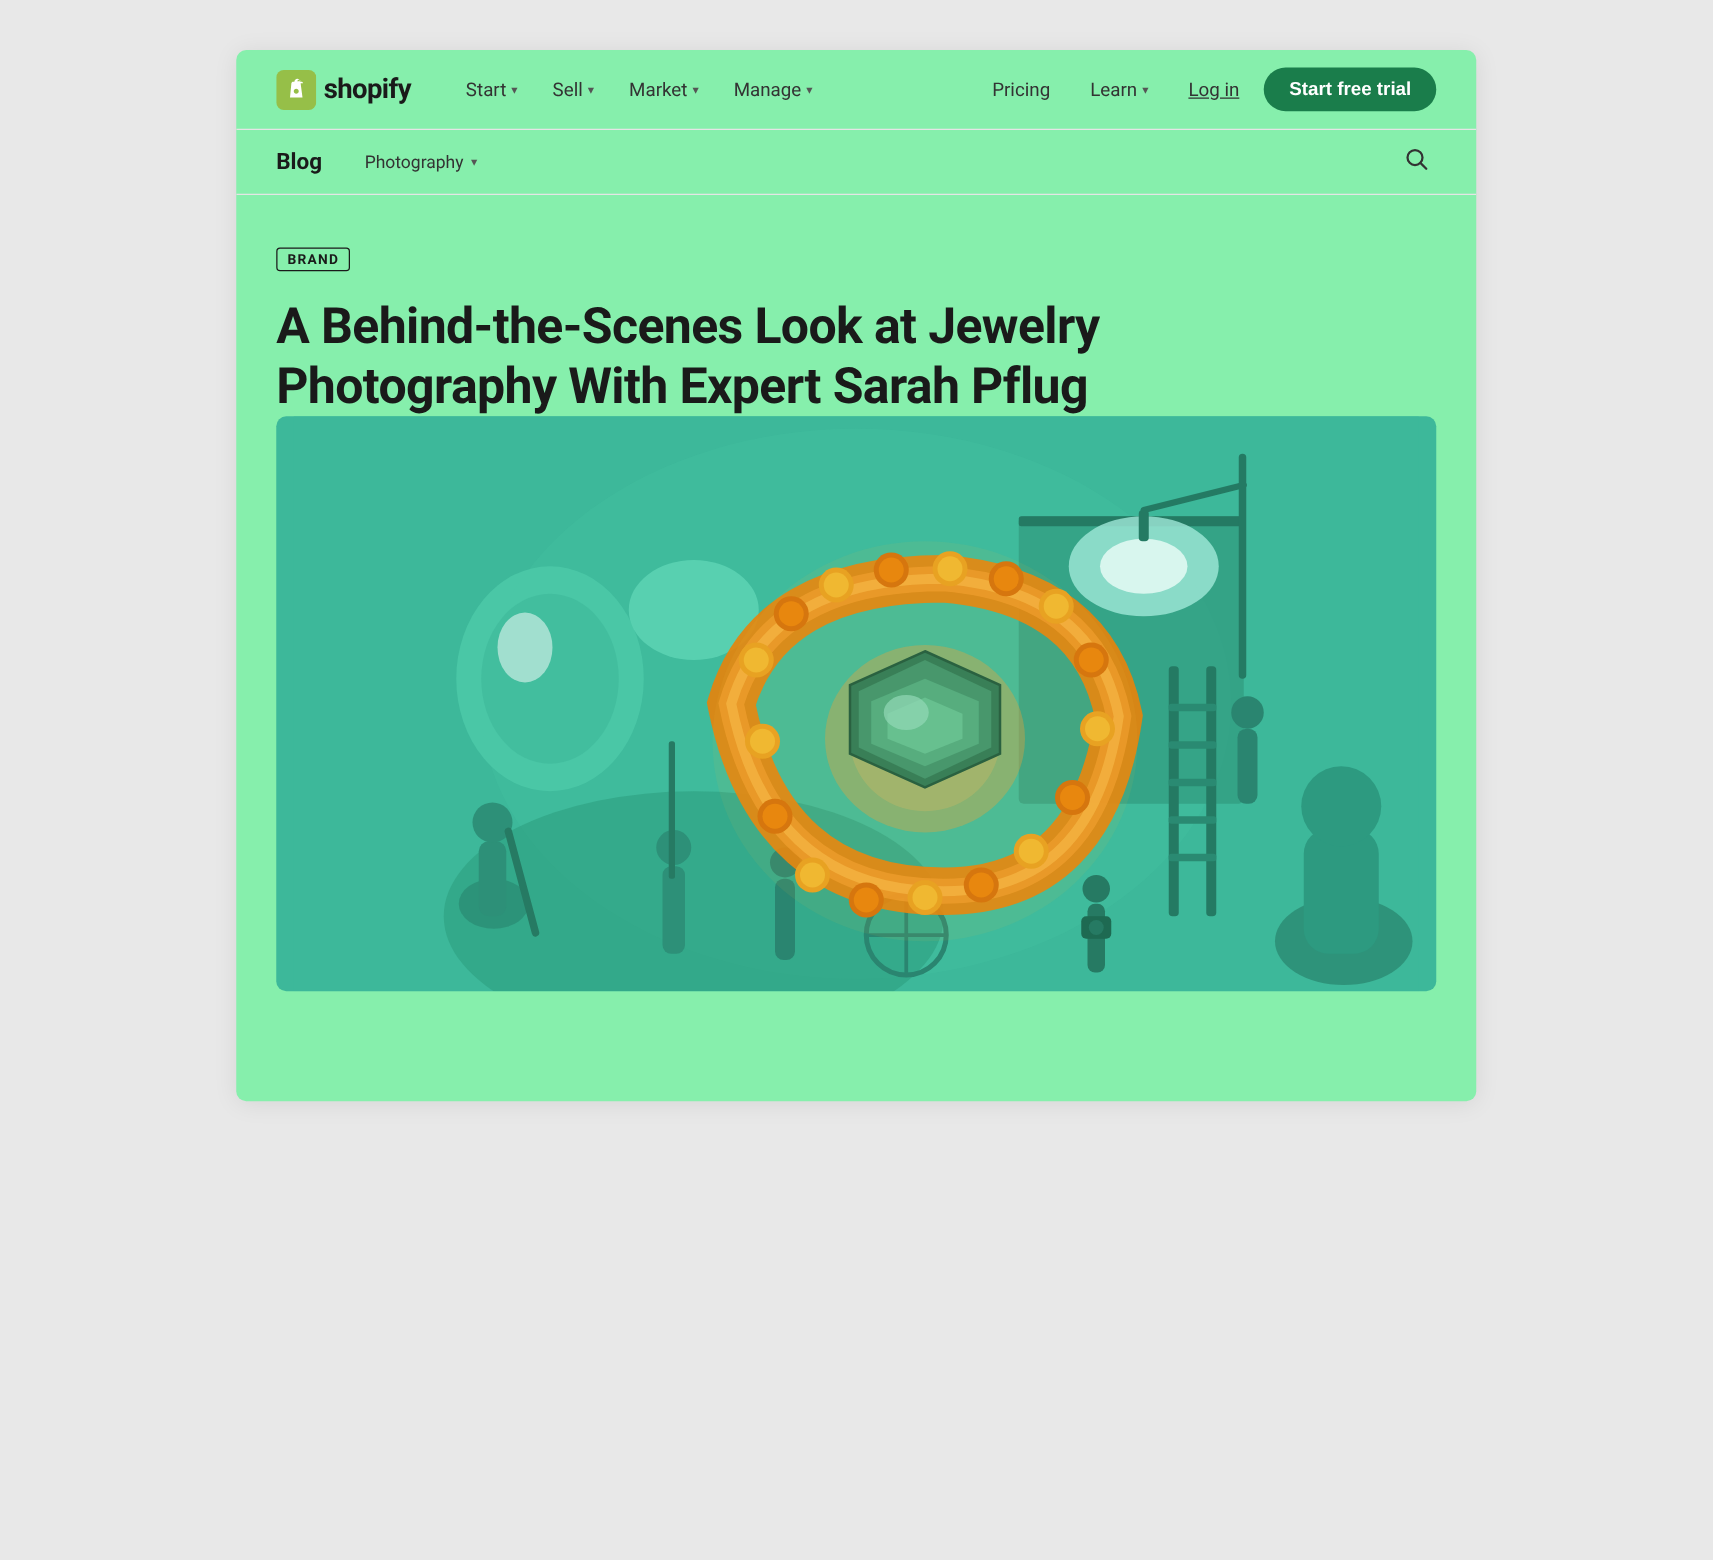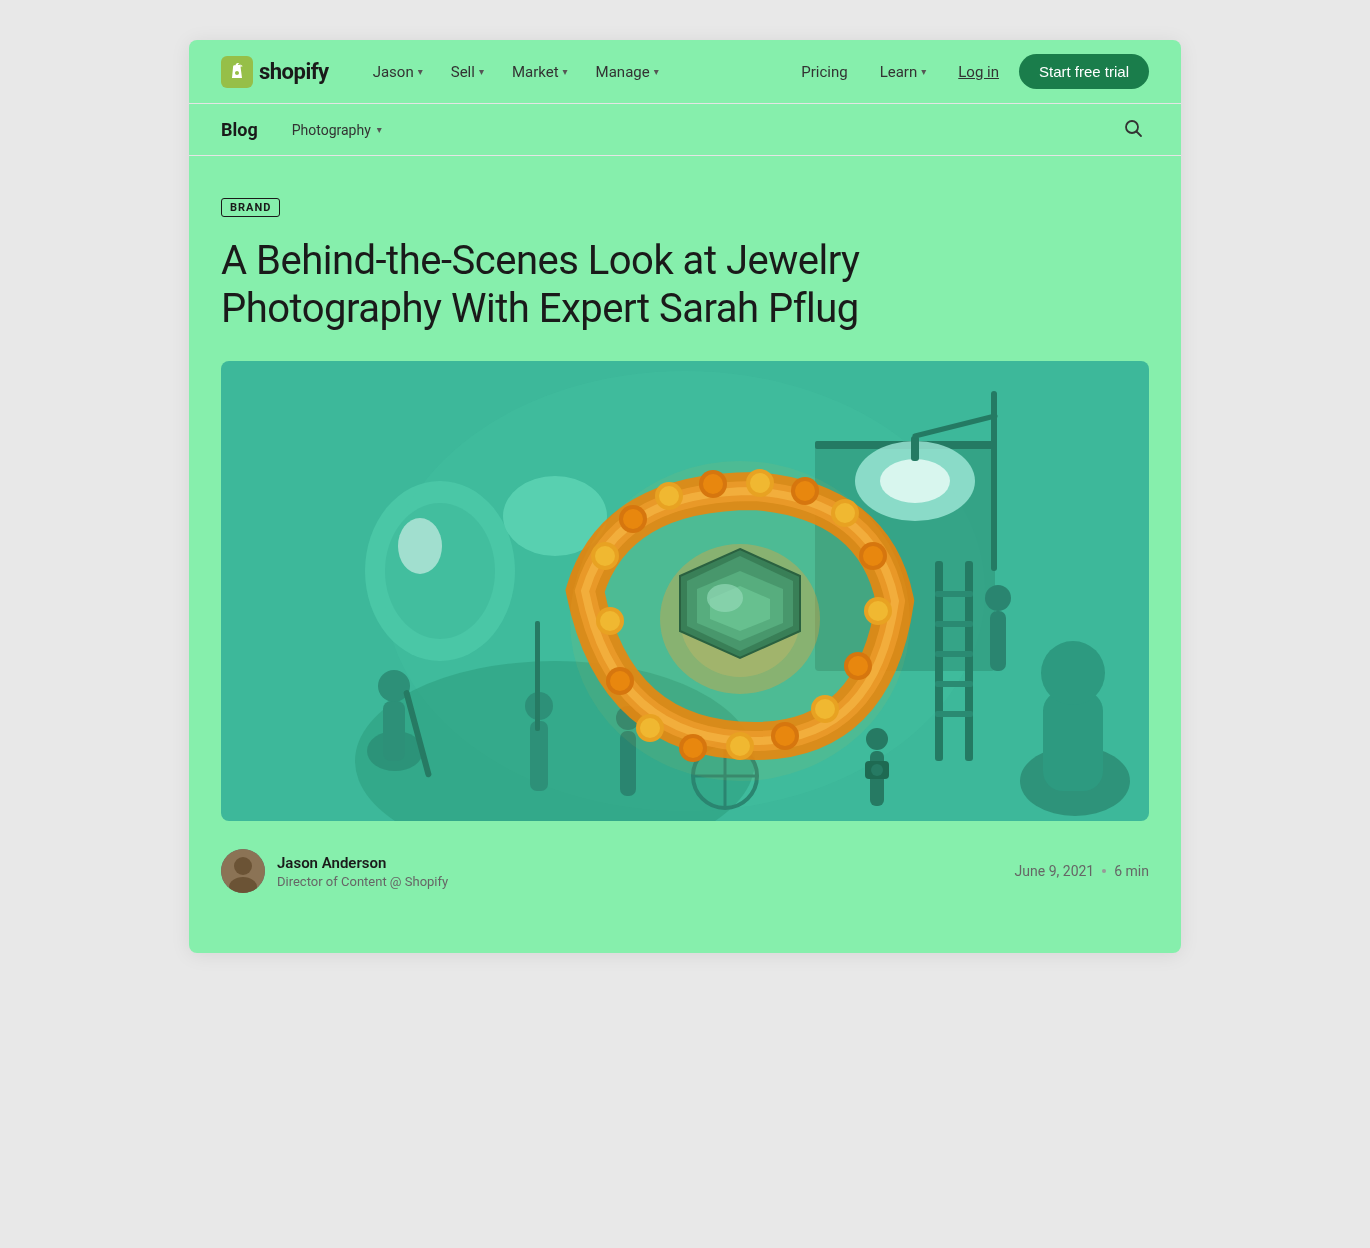--- a/index.html
+++ b/index.html
@@ -84,21 +84,21 @@
       color: #333;
       cursor: pointer;
     }
     .btn-trial {
       background: #1a7d4b;
       color: #fff;
       border: none;
       border-radius: 30px;
       padding: 9px 20px;
       font-size: 15px;
-      font-weight: 400;
+      font-weight: 700;
       cursor: pointer;
       white-space: nowrap;
     }
 
     
     .blog-subnav {
       display: flex;
       align-items: center;
       padding: 0 32px;
       height: 52px;
@@ -139,25 +139,24 @@
       font-size: 11px;
       font-weight: 700;
       letter-spacing: 1px;
       color: #1a1a1a;
       padding: 2px 8px;
       margin-bottom: 20px;
       text-transform: uppercase;
     }
     .article-title {
       font-size: 40px;
-      font-weight: 400;
+      font-weight: 700;
       color: #1a1a1a;
       line-height: 1.2;
       max-width: 700px;
-      margin-bottom: 28px;
       letter-spacing: -0.5px;
     }
 
     
     .hero-image {
       width: 100%;
       height: 460px;
       border-radius: 8px;
       overflow: hidden;
       position: relative;
@@ -227,21 +226,21 @@
 
       <svg class="shopify-bag" viewBox="0 0 32 32" fill="none" xmlns="http://www.w3.org/2000/svg">
         <rect width="32" height="32" rx="6" fill="#96BF48"></rect>
         <path d="M21.5 10.5c-.1-.7-.7-1.2-1.4-1.2h-1c-.1-1.2-1.1-2.3-2.3-2.3s-2.2 1.1-2.3 2.3h-1c-.7 0-1.3.5-1.4 1.2L11 22h10l-1.5-11.5zM16.8 9c.1-.7.6-1.2 1.3-1.3.6 0 1.1.4 1.3 1.1.1.1.1.1.1.2h-2.7zM16 19c-1.1 0-2-.9-2-2s.9-2 2-2 2 .9 2 2-.9 2-2 2z" fill="white"></path>
       </svg>
       <span class="nav-logo-text">shopify</span>
     </a>
 
     <div class="nav-links-left">
       <a class="nav-link" href="#">
-        <span>Jason</span>
+        <span>Start</span>
         <span class="chevron">▾</span>
       </a>
       <a class="nav-link" href="#">
         <span>Sell</span>
         <span class="chevron">▾</span>
       </a>
       <a class="nav-link" href="#">
         <span>Market</span>
         <span class="chevron">▾</span>
       </a>
@@ -395,35 +394,15 @@
         <polygon points="505,225 535,238 535,258 505,270 475,258 475,238" fill="#5cc096"></polygon>
         <ellipse cx="490" cy="237" rx="18" ry="14" fill="#8adbc0" opacity="0.7"></ellipse>
 
         <polygon points="505,188 565,215 565,270 505,297 445,270 445,215" fill="none" stroke="#1a5a40" stroke-width="2"></polygon>
 
         <ellipse cx="505" cy="260" rx="170" ry="160" fill="#f5c040" opacity="0.08"></ellipse>
       </svg>
     </div>
 
     
-    <div class="author-row">
-      <div class="author-info">
-        <div class="avatar">
-          <svg class="avatar-img" viewBox="0 0 44 44" xmlns="http://www.w3.org/2000/svg">
-            <rect width="44" height="44" rx="22" fill="#8B7355"></rect>
-            <circle cx="22" cy="17" r="9" fill="#6B5335"></circle>
-            <ellipse cx="22" cy="38" rx="14" ry="10" fill="#6B5335"></ellipse>
-          </svg>
-        </div>
-        <div>
-          <div class="author-name">Jason Anderson</div>
-          <div class="author-role">Director of Content @ Shopify</div>
-        </div>
-      </div>
-      <div class="article-meta">
-        <span>June 9, 2021</span>
-        <span class="meta-dot"></span>
-        <span>6 min</span>
-      </div>
-    </div>
   </main>
 
 </div>
 
 </body></html>

